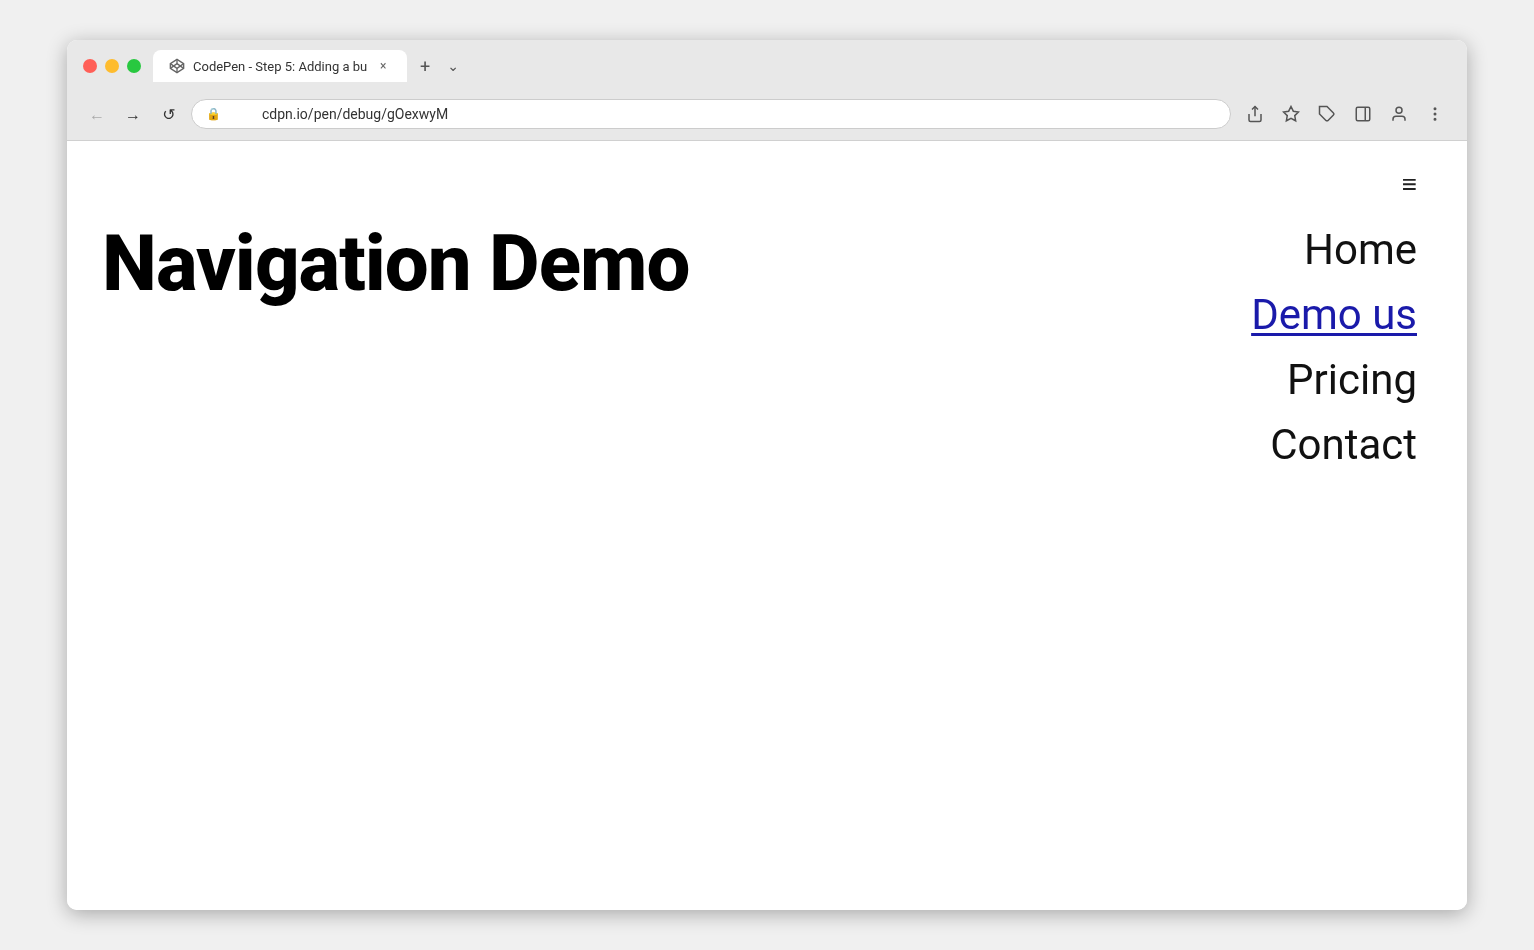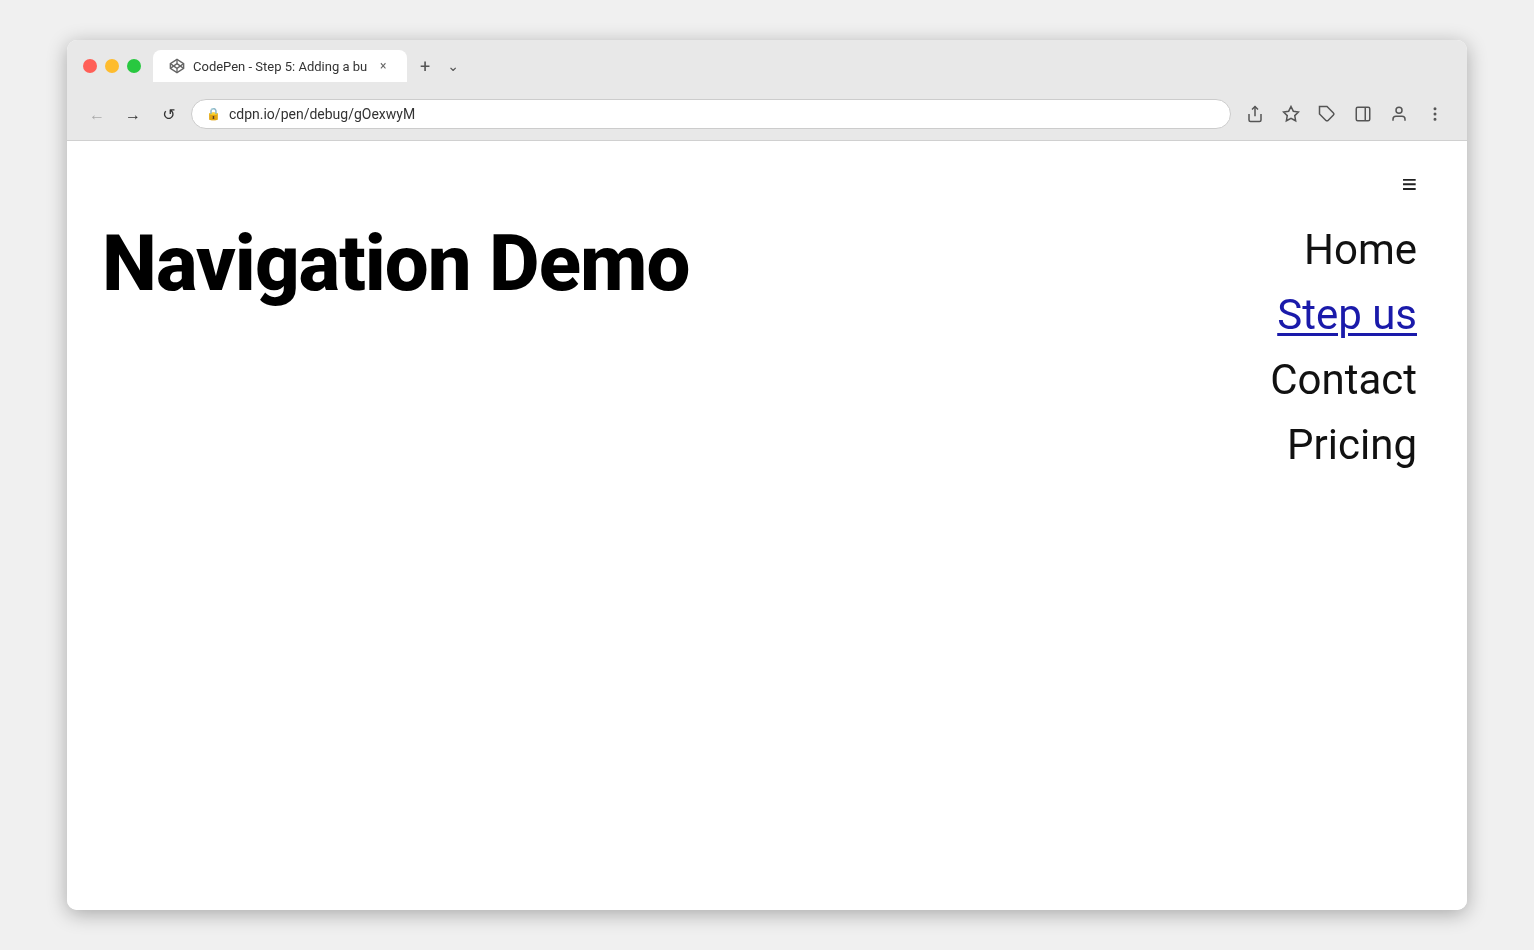--- a/index.html
+++ b/index.html
@@ -177,20 +177,21 @@
     .lock-icon {
       color: #555;
       font-size: 12px;
       flex-shrink: 0;
     }
 
     .url-text {
       flex: 1;
       font-size: 14px;
       color: #333;
+      margin-left: 33px;
     }
 
     .address-actions {
       display: flex;
       align-items: center;
       gap: 4px;
     }
 
     .addr-btn {
       width: 32px;
@@ -345,19 +346,19 @@
     </div>
   </div>
 
   <div class="page-content">
 
     <h1 class="page-heading">Navigation Demo</h1>
 
     <nav class="nav-menu">
       <div class="hamburger-icon">≡</div>
       <a class="nav-item">Home</a>
-      <a class="nav-item active">Step us</a>
+      <a class="nav-item active">Demo us</a>
+      <a class="nav-item">Pricing</a>
       <a class="nav-item">Contact</a>
-      <a class="nav-item">Pricing</a>
     </nav>
 
   </div>
 </div>
 
 </body></html>

